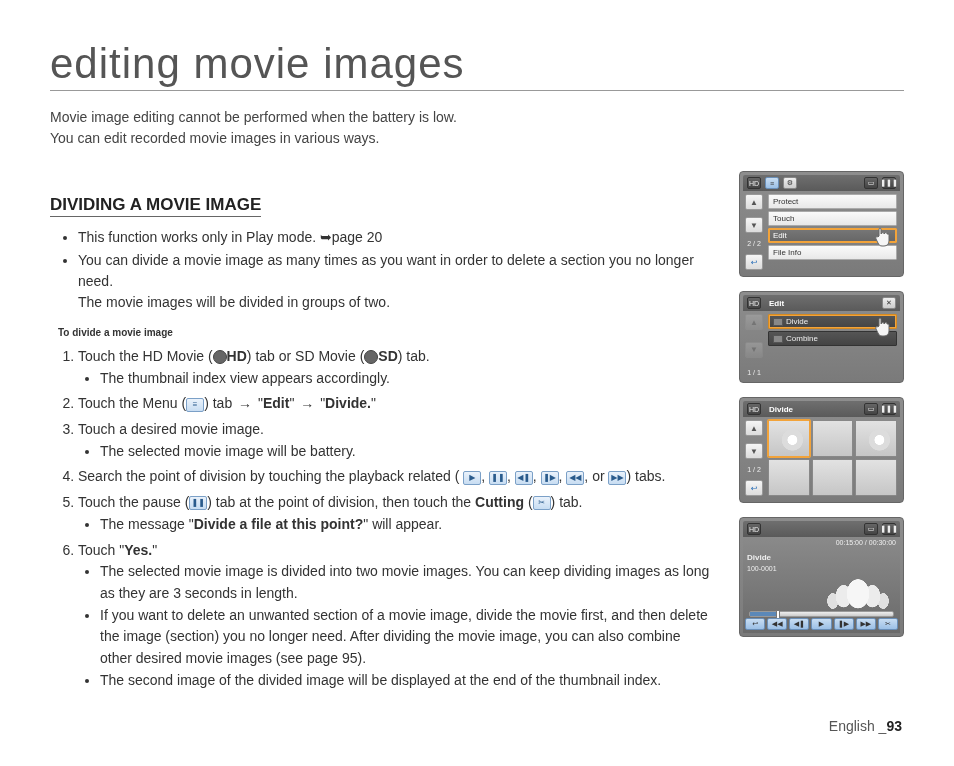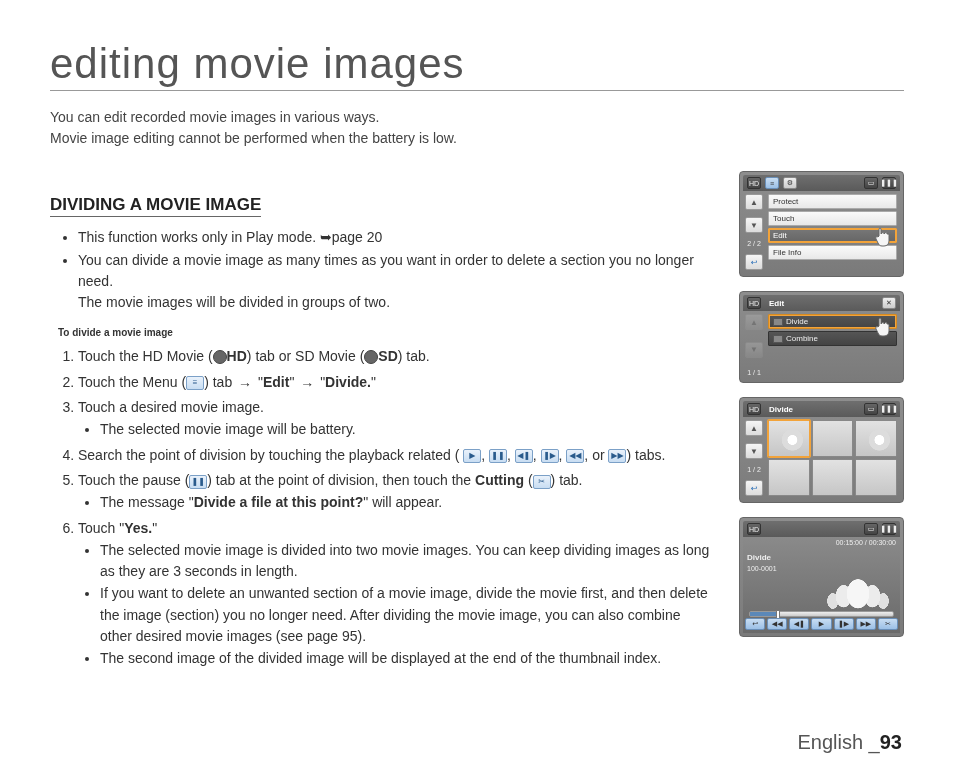--- a/index.html
+++ b/index.html
@@ -136,31 +136,31 @@
     background:linear-gradient(#eee,#ccc); border:1px solid #999; border-radius:2px;
   }
   .player-bar .prog { position:absolute; left:0; top:0; bottom:0; width:18%; background:#5b88b8;}
   .player-bar .knob { position:absolute; left:18%; top:-2px; width:4px; height:10px; background:#fff; border:1px solid #777;}
   .controls-row {
     position:absolute; bottom:1px; left:2px; right:2px; height:14px;
     display:flex; gap:2px;
   }
   .controls-row .tiny-icon { flex:1; min-width:0; }
 
-  .footer { position:absolute; bottom:12px; right:52px; font-size:20px; color:#555; }
+  .footer { position:absolute; bottom:32px; right:52px; font-size:14px; color:#555; }
   .footer b { color:#222; }
 </style>
 </head>
 <body>
 
 <h1 class="page-title">editing movie images</h1>
 
 <div class="intro">
+  <div>Movie image editing cannot be performed when the battery is low.</div>
   <div>You can edit recorded movie images in various ways.</div>
-  <div>Movie image editing cannot be performed when the battery is low.</div>
 </div>
 
 <div class="main-row">
   <div class="content-col">
     <div class="section-header">DIVIDING A MOVIE IMAGE</div>
 
     <ul class="top-bullets">
       <li>
         <span>This function works only in Play mode. </span><span>➥page 20</span>
       </li>
@@ -168,20 +168,23 @@
         <span>You can divide a movie image as many times as you want in order to delete a section you no longer need.</span><br>
         <span>The movie images will be divided in groups of two.</span>
       </li>
     </ul>
 
     <div class="sub-heading">To divide a movie image</div>
 
     <ol class="steps">
       <li>
         <span>Touch the HD Movie (</span><span class="hd-icon"></span><b>HD</b><span>) tab or SD Movie (</span><span class="sd-icon"></span><b>SD</b><span>) tab.</span>
+        <ul>
+            <li>The thumbnail index view appears accordingly.</li>
+          </ul>
       </li>
       <li>
         <span>Touch the Menu (</span><span class="inline-icon">≡</span><span>) tab </span><span class="arrow-txt">→</span><span> "</span><b>Edit</b><span>" </span><span class="arrow-txt">→</span><span> "</span><b>Divide.</b>"
       </li>
       <li>
         <span>Touch a desired movie image.</span>
         <ul>
             <li>The selected movie image will be battery.</li>
           </ul>
       </li>

